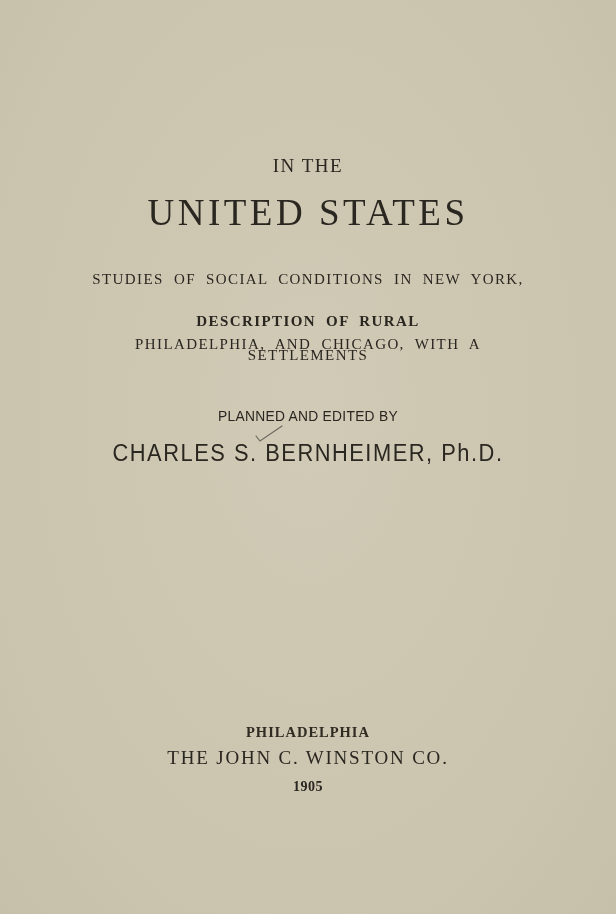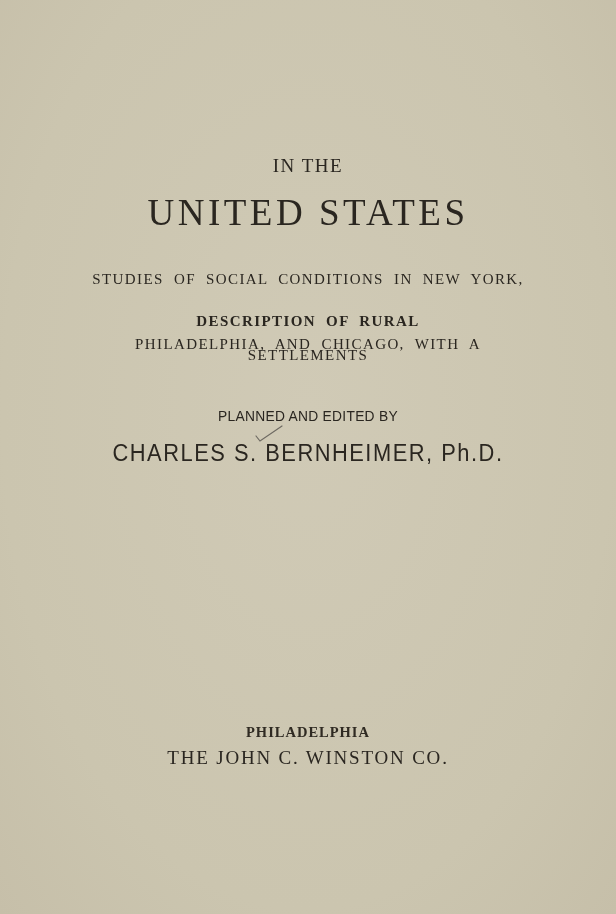--- a/index.html
+++ b/index.html
@@ -48,13 +48,14 @@
   <div class="line sub sub4">SETTLEMENTS</div>
 
   <div class="line planned">PLANNED AND EDITED BY</div>
   <svg class="check" viewBox="0 0 30 20">
     <path d="M2 12 L6 17 L28 2" fill="none" stroke="#6e6a62" stroke-width="1.2" stroke-linecap="round"></path>
   </svg>
   <div class="line author">CHARLES S. BERNHEIMER, Ph.D.</div>
 
   <div class="line pub-city">PHILADELPHIA</div>
   <div class="line pub-name">THE JOHN C. WINSTON CO.</div>
+  <div class="line pub-year">1905</div>
 </div>
 
 </body></html>

